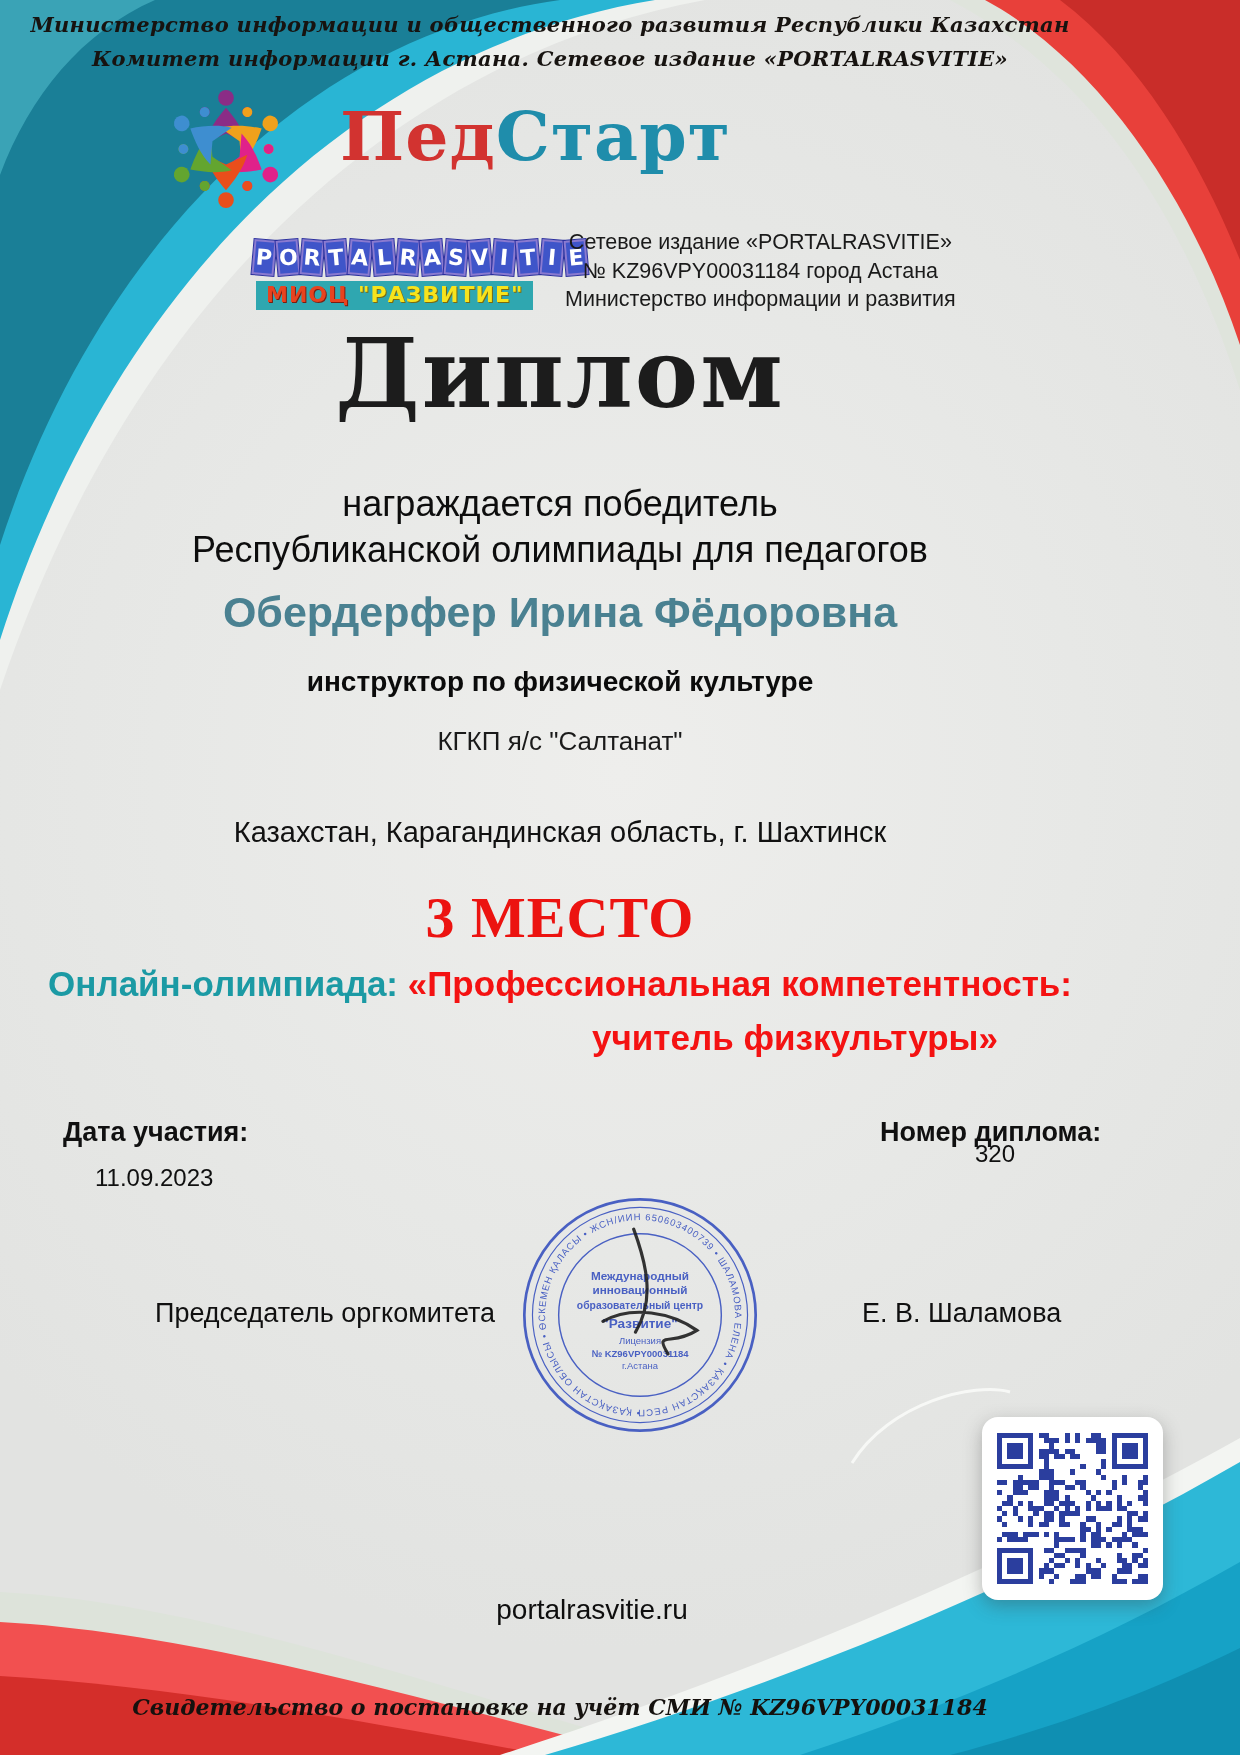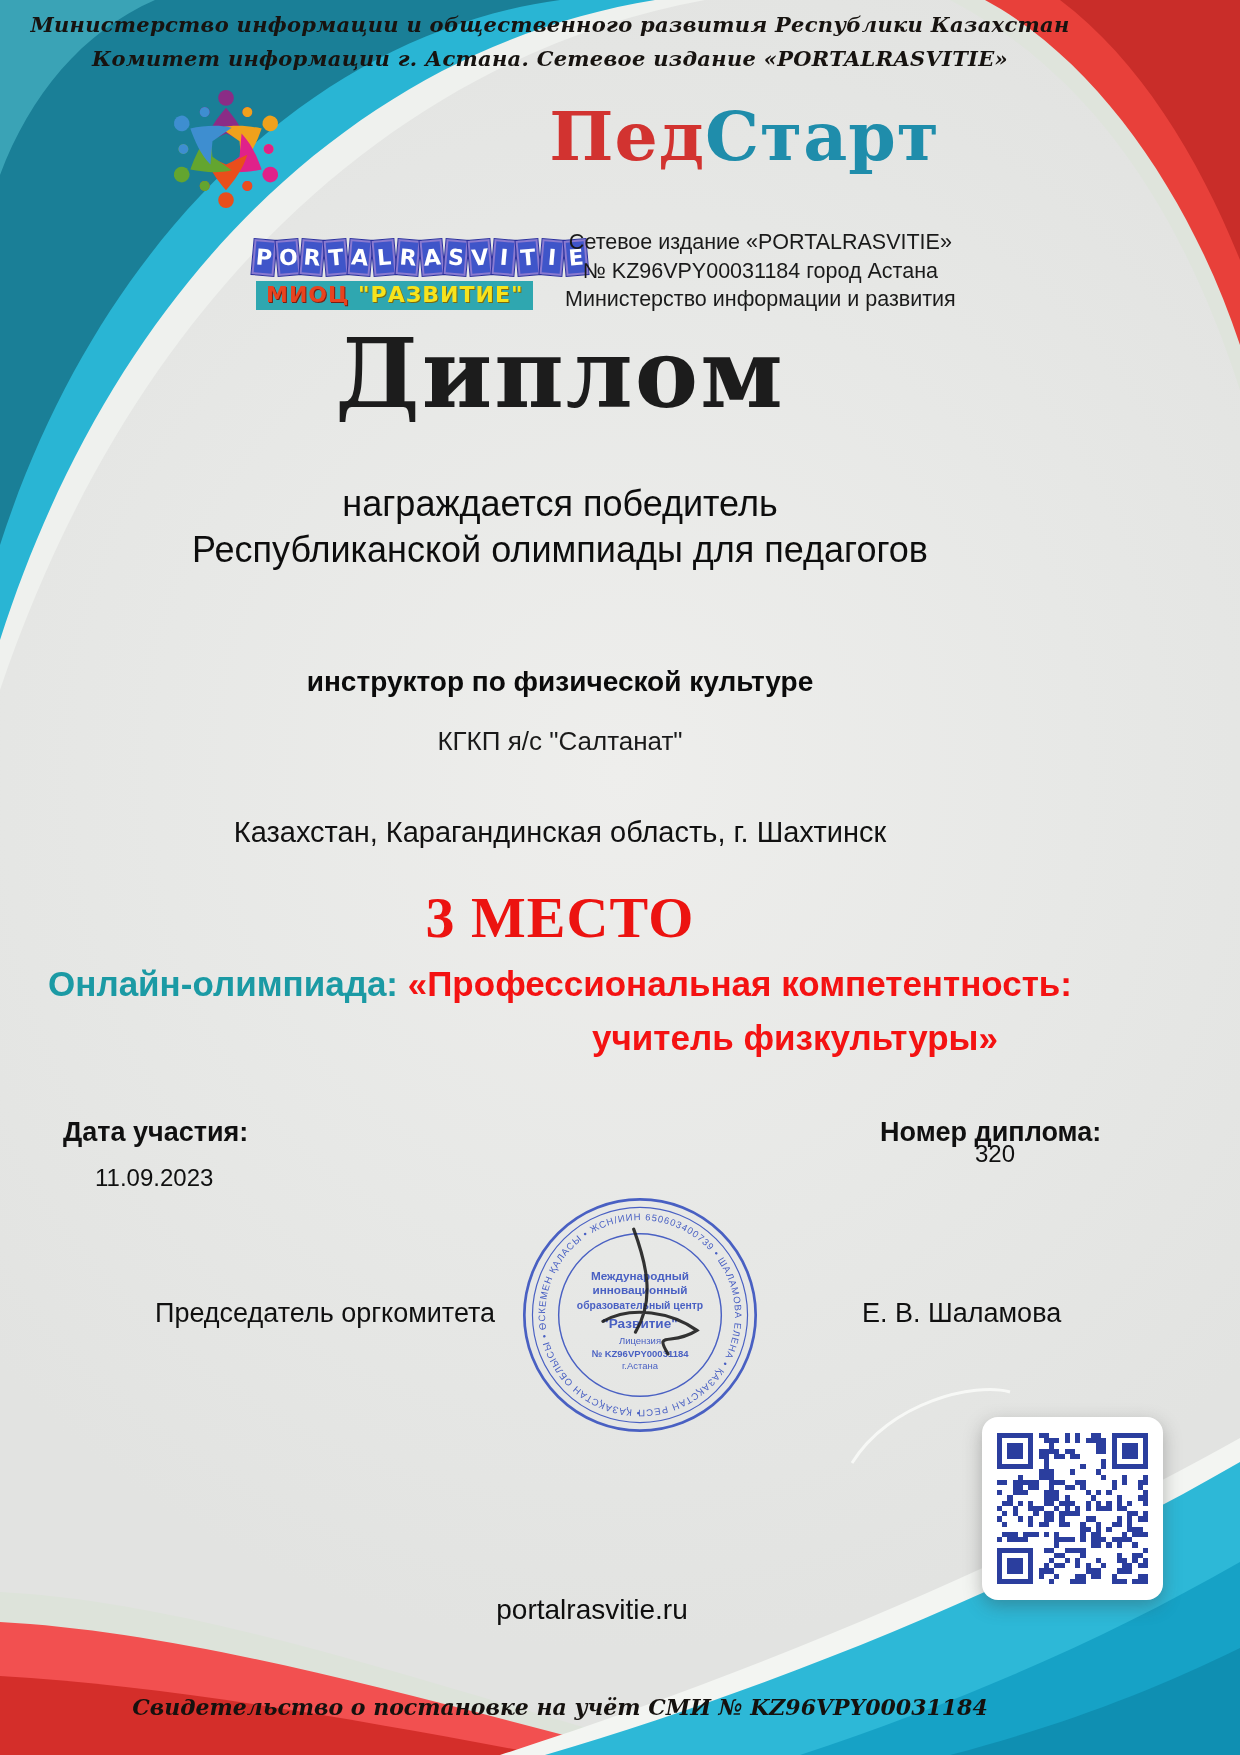--- a/index.html
+++ b/index.html
@@ -6,21 +6,21 @@
   .page{
     position:relative;width:1240px;height:1755px;overflow:hidden;
     background:radial-gradient(ellipse 68% 50% at 50% 44%, #eeeeec 0%, #e7e8e6 55%, #e2e3e1 100%);
     font-family:"Liberation Sans",sans-serif;color:#141414;
   }
   .abs{position:absolute;}
   .ctr{left:0;width:1120px;text-align:center;}
   svg{display:block;}
   .hdr-line{left:0;width:1100px;text-align:center;font-family:"DejaVu Serif",serif;
     font-style:italic;font-weight:600;font-size:21px;color:#171310;letter-spacing:.3px;}
-  .brand-title{left:340px;width:600px;text-align:right;font-family:"DejaVu Serif",serif;
+  .brand-title{left:340px;width:600px;text-align:left;font-family:"DejaVu Serif",serif;
     font-weight:bold;font-size:68px;letter-spacing:1px;}
   .brand-title .p1{color:#d23330;}
   .brand-title .p2{color:#1f8dab;}
   .tiles{left:252px;top:240px;display:flex;}
   .tiles .tile{display:inline-block;width:18px;height:31px;margin:0 1px;background:#3f55c9;
     border:2px solid #8a7ad0;outline:1px solid #2b2f9e;color:#fff;font-weight:bold;font-size:22px;
     line-height:31px;text-align:center;font-family:"DejaVu Sans",sans-serif;}
   .portal-strip{left:256px;top:281px;background:#2fa7b0;padding:1px 10px 3px;white-space:nowrap;
     font-weight:bold;font-size:22px;letter-spacing:1px;font-family:"DejaVu Sans",sans-serif;}
   .portal-strip .mioc{color:#e8431f;text-shadow:1px 1px 0 #7b1d10;}
@@ -145,20 +145,21 @@
 
   <div class="abs issuer">
     <div>Сетевое издание «PORTALRASVITIE»</div>
     <div>№ KZ96VPY00031184 город Астана</div>
     <div>Министерство информации и развития</div>
   </div>
 
   <div class="abs ctr diploma-title" style="top:318px">Диплом</div>
   <div class="abs ctr award" style="top:483px">награждается победитель</div>
   <div class="abs ctr award" style="top:529px">Республиканской олимпиады для педагогов</div>
+  <div class="abs ctr recipient" style="top:588px">Обердерфер Ирина Фёдоровна</div>
   <div class="abs ctr position" style="top:666px">инструктор по физической культуре</div>
   <div class="abs ctr org" style="top:726px">КГКП я/с "Салтанат"</div>
   <div class="abs ctr loc" style="top:816px">Казахстан, Карагандинская область, г. Шахтинск</div>
   <div class="abs ctr place" style="top:884px">3 МЕСТО</div>
 
   <div class="abs ctr oly" style="top:964px">
     <span class="lbl">Онлайн-олимпиада:</span>
     <span class="t-red">«Профессиональная компетентность:</span>
   </div>
   <div class="abs oly" style="left:235px;top:1018px;width:1120px;text-align:center">

